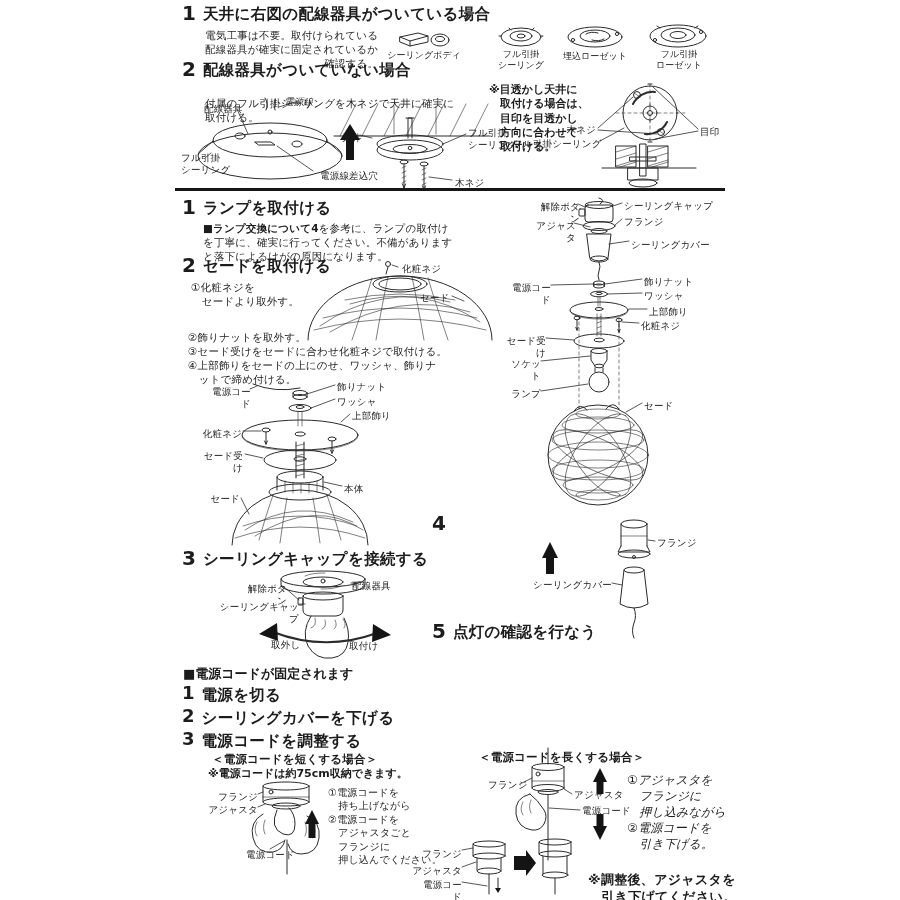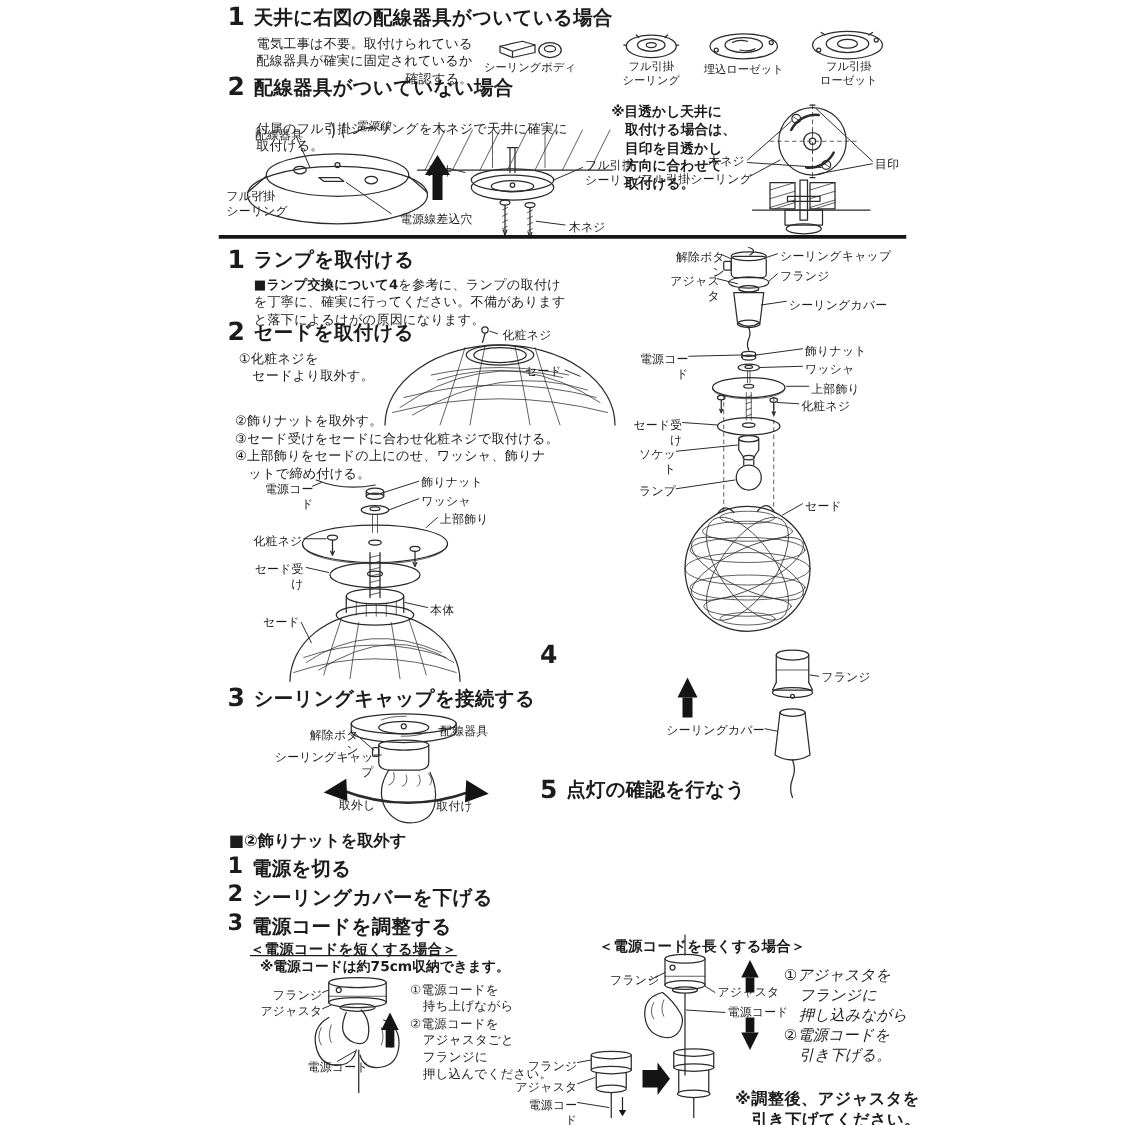--- a/index.html
+++ b/index.html
@@ -384,36 +384,36 @@
     <line class="ldr" x1="82" y1="71" x2="92" y2="73"></line>
   </svg>
   <div class="lbl" style="left:657px; top:537px;">フランジ</div>
   <div class="lbl r" style="left:530px; top:579px; width:82px;">シーリングカバー</div>
 
   <div class="step" style="left:432px; top:621px;">
     <span class="num">5</span>
     <span class="title">点灯の確認を行なう</span>
   </div>
 
-  <div class="note-sm" style="left:183px; top:666px; font-size:13px;">■②飾りナットを取外す</div>
+  <div class="note-sm" style="left:183px; top:666px; font-size:13px;">■電源コードが固定されます</div>
 
   <div class="step" style="left:182px; top:684px;">
     <span class="num sm">1</span>
     <span class="title">電源を切る</span>
   </div>
   <div class="step" style="left:182px; top:707px;">
     <span class="num sm">2</span>
     <span class="title">シーリングカバーを下げる</span>
   </div>
   <div class="step" style="left:182px; top:730px;">
     <span class="num sm">3</span>
     <span class="title">電源コードを調整する</span>
   </div>
 
-  <div class="subttl" style="left:200px; top:752px;text-decoration:underline;">＜電源コードを短くする場合＞</div>
+  <div class="subttl" style="left:212px; top:752px;">＜電源コードを短くする場合＞</div>
   <div class="note-sm" style="left:208px; top:767px; font-size:11px;">※電源コードは約75cm収納できます。</div>
   <svg class="diag" style="left:235px; top:778px;" width="100" height="112" viewBox="0 0 100 112">
     <ellipse cx="51" cy="8" rx="23" ry="4"></ellipse>
     <path d="M28,8 V24 M74,8 V24"></path>
     <path class="thin" d="M28,19 H74"></path>
     <ellipse cx="51" cy="24" rx="23" ry="4"></ellipse>
     <ellipse cx="51" cy="28" rx="14" ry="3"></ellipse>
     <circle cx="36" cy="14" r="2"></circle>
     <path d="M42,32 q-8,18 6,24 q12,4 12,-10 q0,-10 -6,-16"></path>
     <path d="M52,62 V96"></path>

